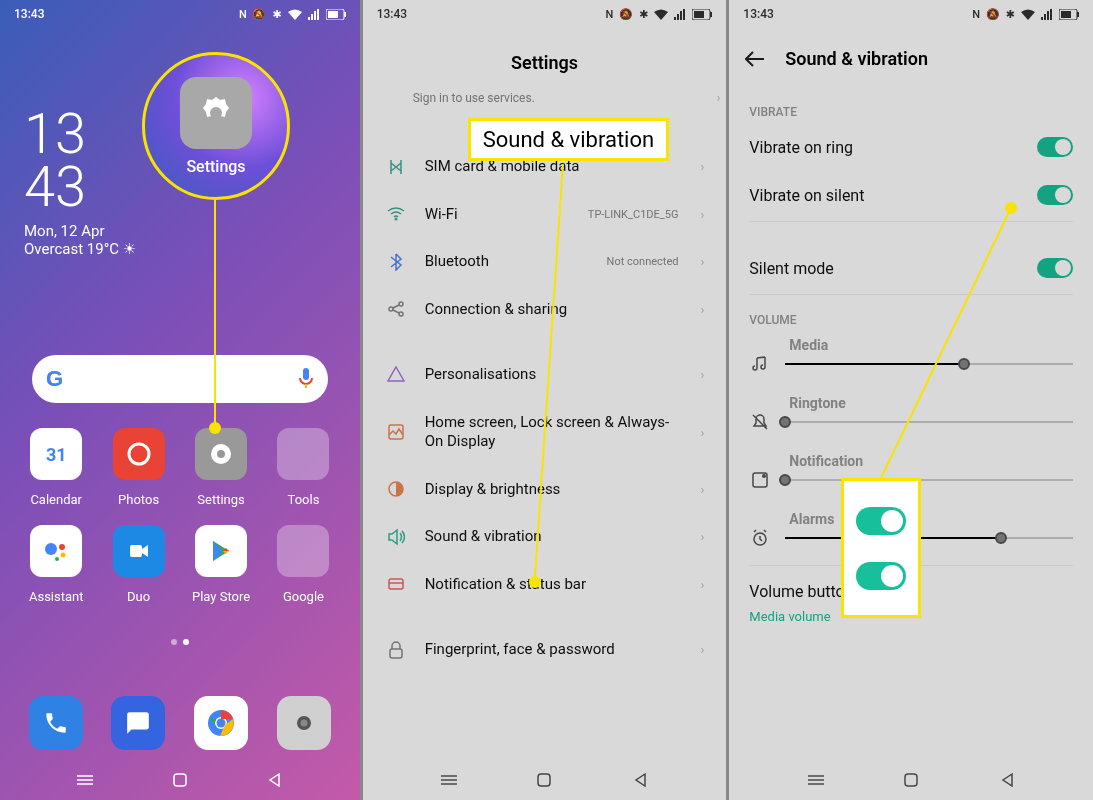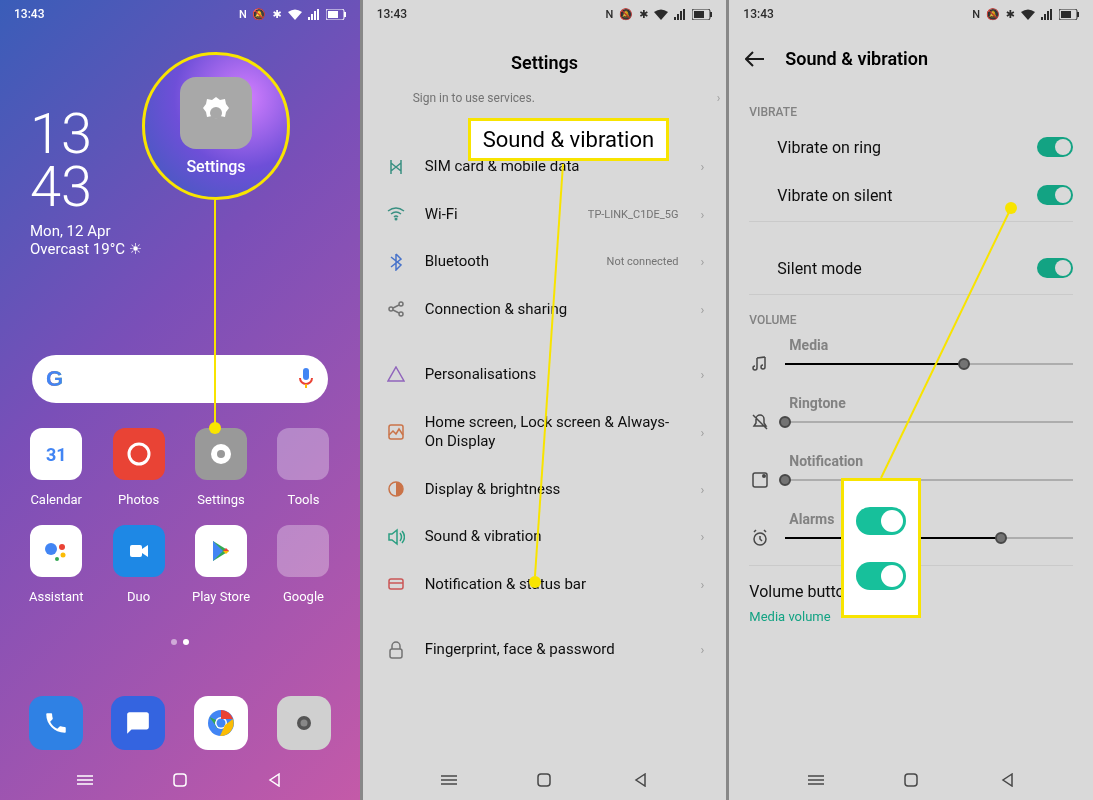--- a/index.html
+++ b/index.html
@@ -8,21 +8,21 @@
   .screen1 { width: 360px; background: linear-gradient(135deg, #3a5db8 0%, #7a4fb8 40%, #c45aa8 100%); }
   .separator { width: 3px; background: #888; }
   .screen2, .screen3 { width: 364px; background: #fff; }
 
   
   .statusbar { display: flex; justify-content: space-between; align-items: center; padding: 4px 14px; height: 28px; font-size: 12px; font-weight: 500; }
   .statusbar.dark { color: #fff; }
   .statusbar.light { color: #333; }
   .status-icons { display: flex; gap: 6px; align-items: center; font-size: 11px; }
   .status-icons span { display: inline-flex; align-items: center; }
-  .clock-widget { position: absolute; top:108px; left: 30px; color: #fff; }
+  .clock-widget { position: absolute; top:108px; left: 24px; color: #fff; }
   .clock-widget .time { font-size: 56px; font-weight: 300; line-height: 0.95; }
   .clock-widget .date { font-size: 15px; margin-top: 8px; }
   .clock-widget .weather { font-size: 15px; }
   .search-bar { position: absolute; top: 355px; left: 32px; right: 32px; height: 48px; background: #fff; border-radius: 24px; display: flex; align-items: center; padding: 0 14px; justify-content: space-between; }
   .icon-grid { position: absolute; top: 428px; left: 0; right: 0; display: grid; grid-template-columns: repeat(4,1fr); padding: 0 20px; gap: 18px 10px; }
   .app-icon-wrap { display: flex; flex-direction: column; align-items: center; gap: 12px; }
   .app-icon { width: 52px; height: 52px; border-radius: 12px; display: flex; align-items: center; justify-content: center; font-size: 24px; }
   .app-label { color: #fff; font-size: 13px; font-weight: 400; text-align:center;}
   .dock { position: absolute; bottom: 50px; left: 0; right: 0; display: flex; justify-content: space-evenly; }
   .dock .app-icon { width: 54px; height: 54px; border-radius: 14px; }
@@ -53,21 +53,21 @@
   .s2-profile { padding: 0 6px 20px 50px; font-size:12px; color:#888; display:flex;align-items:center;}
   .s2-profile-chev{margin-left:auto;color:#bbb;}
   .s2-sep { height: 18px; }
 
   
   .s3-header { display:flex; align-items:center; padding: 20px 16px; gap: 20px; }
   .s3-back { font-size: 20px; color:#222; }
   .s3-title { font-size: 18px; font-weight: 600; color:#000; }
   .s3-section-label { padding: 16px 20px 4px; font-size: 12px; font-weight:500; color:#999; }
   .s3-row { display:flex; align-items:center; padding: 14px 20px; }
-  .s3-row-label { flex:1; font-size: 16px; color:#111;margin-left:28px; }
+  .s3-row-label { flex:1; font-size: 16px; color:#111; }
   .toggle { width: 36px; height: 20px; border-radius: 10px; position: relative; background: #17c09b; }
   .toggle::after { content:''; position:absolute; right:2px; top:2px; width:16px;height:16px;background:#fff;border-radius:50%; }
   .s3-divider { height:1px; background:#eee; margin: 2px 20px; }
   .s3-space { height: 20px; }
   .slider-row { padding: 6px 20px 16px; }
   .slider-label { font-size: 14px; color:#999; padding-left: 40px; margin-bottom: 2px; font-weight: bold;}
   .slider-wrap { display:flex; align-items:center; gap: 14px; }
   .slider-icon { width: 22px; color:#666; display:flex;justify-content:center;}
   .slider-track { flex:1; height: 2px; background: #ccc; position: relative; }
   .slider-fill { position:absolute; left:0; top:0; height:2px; background:#000; }

